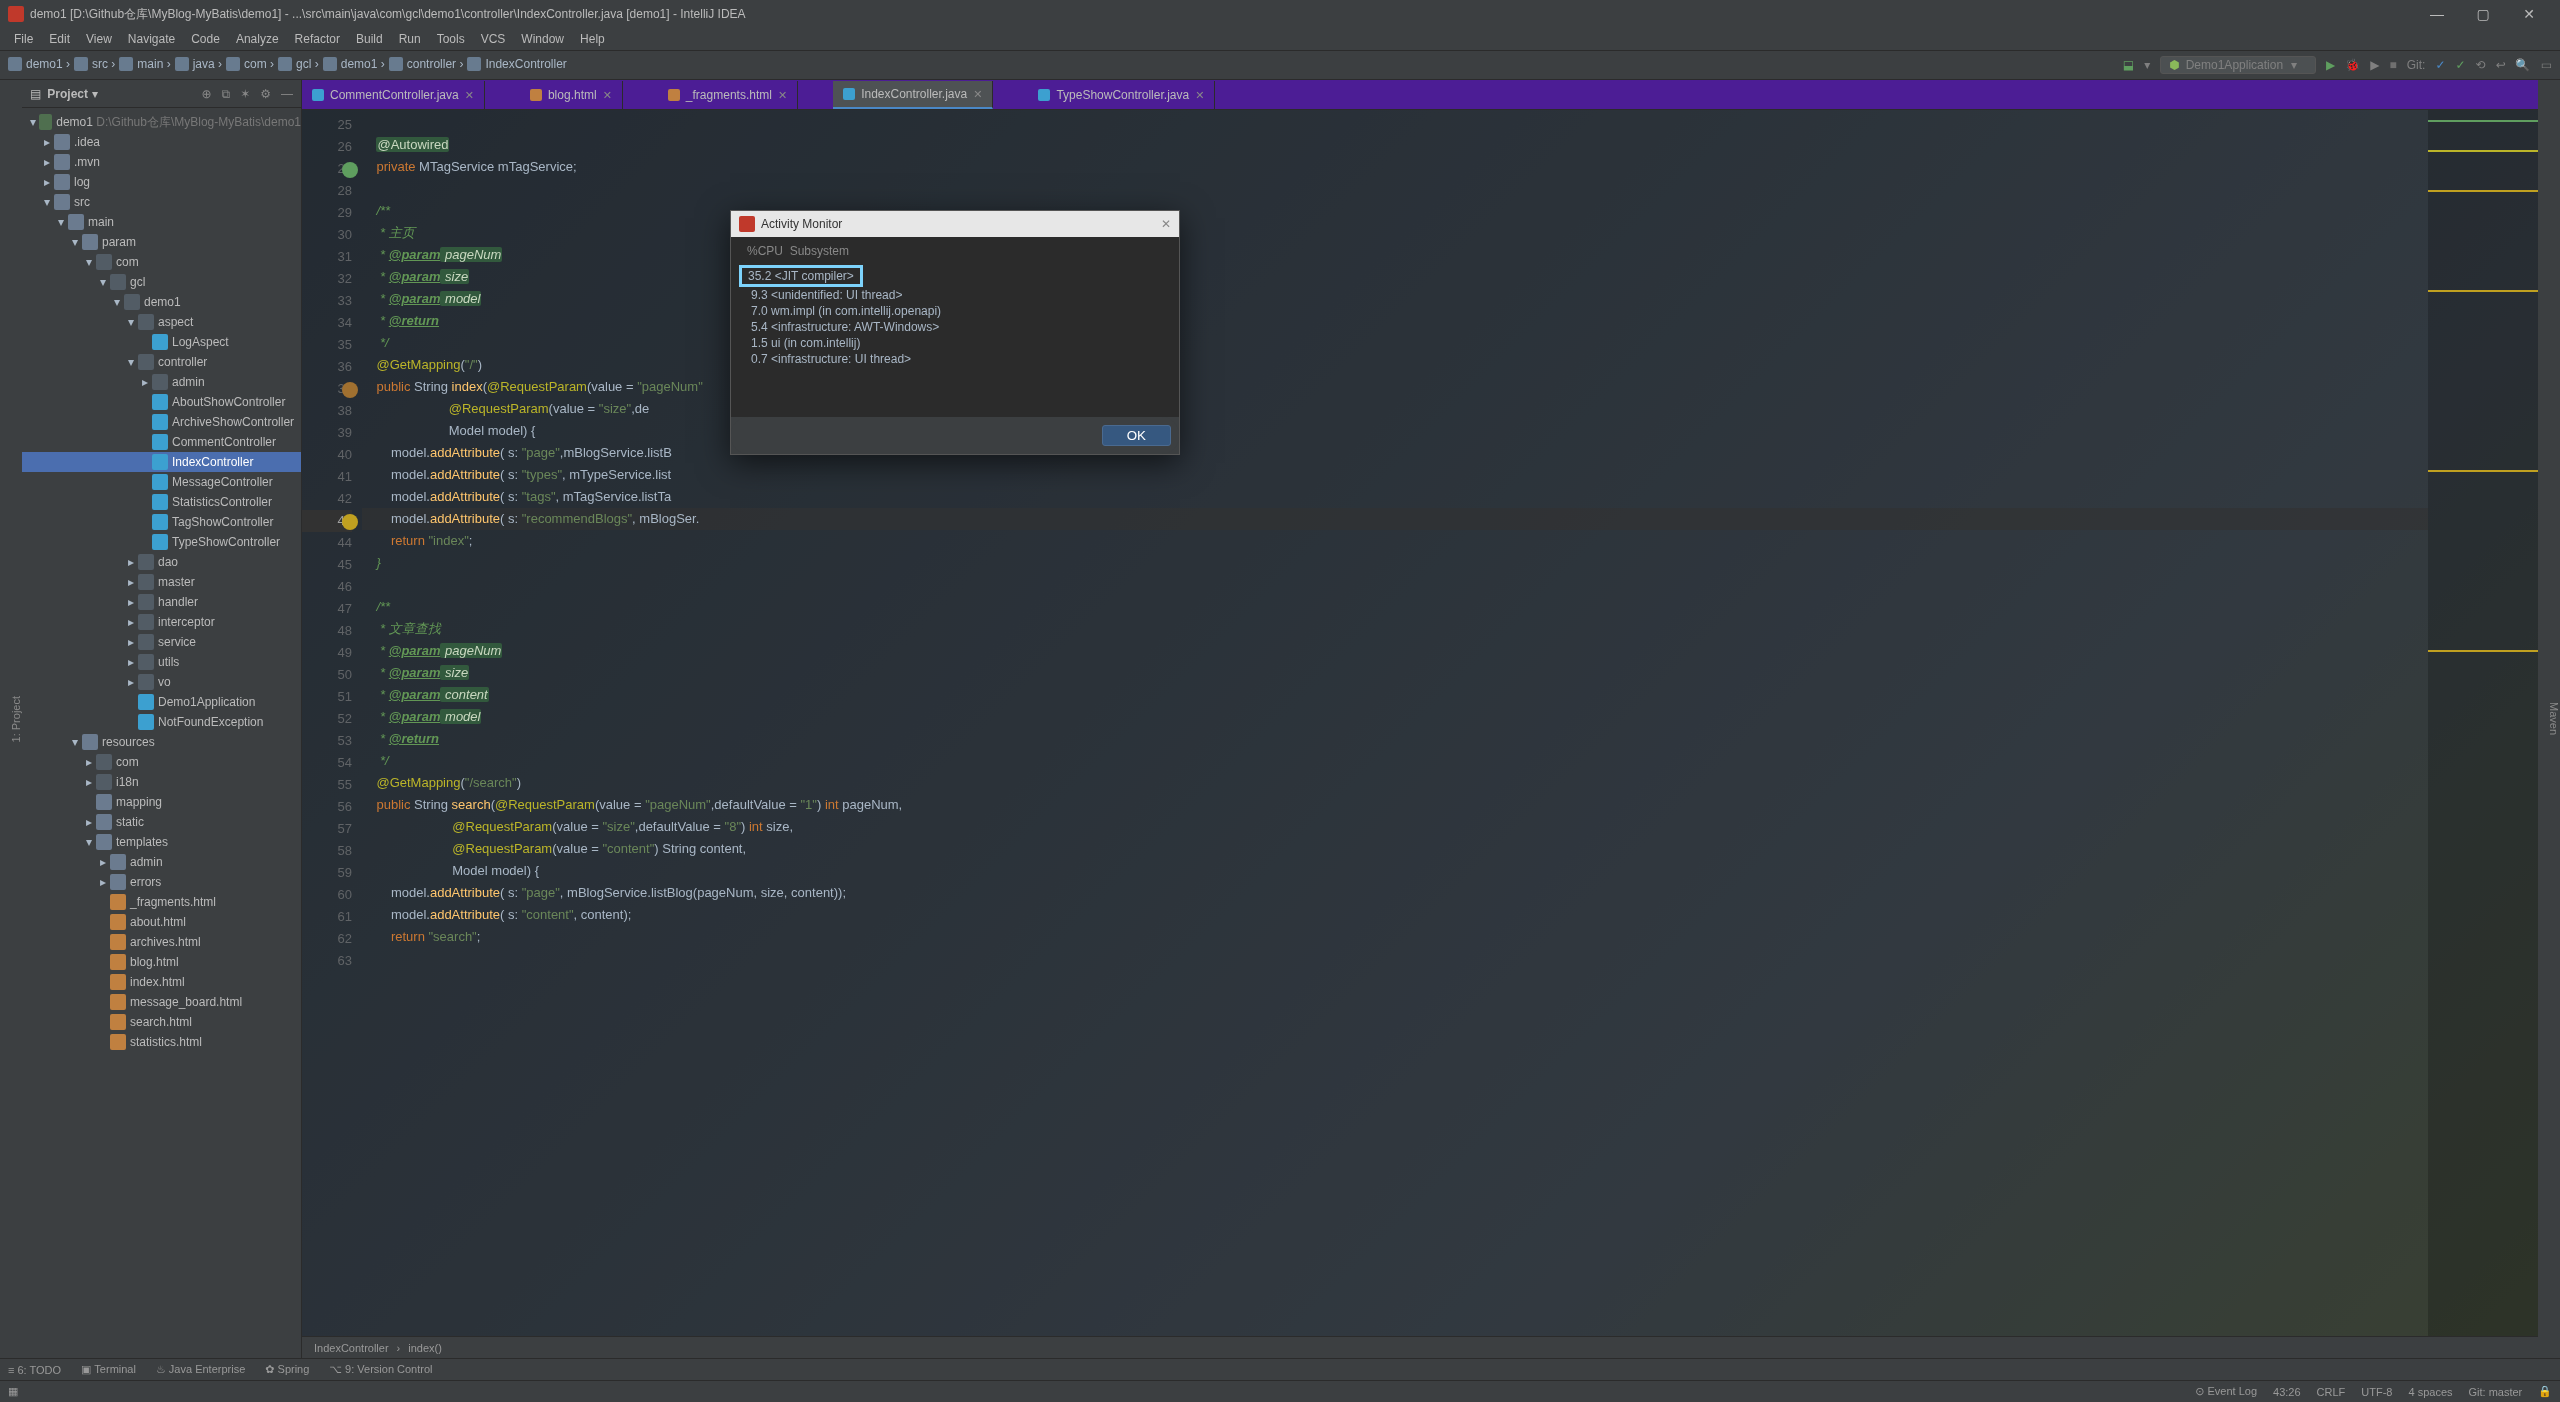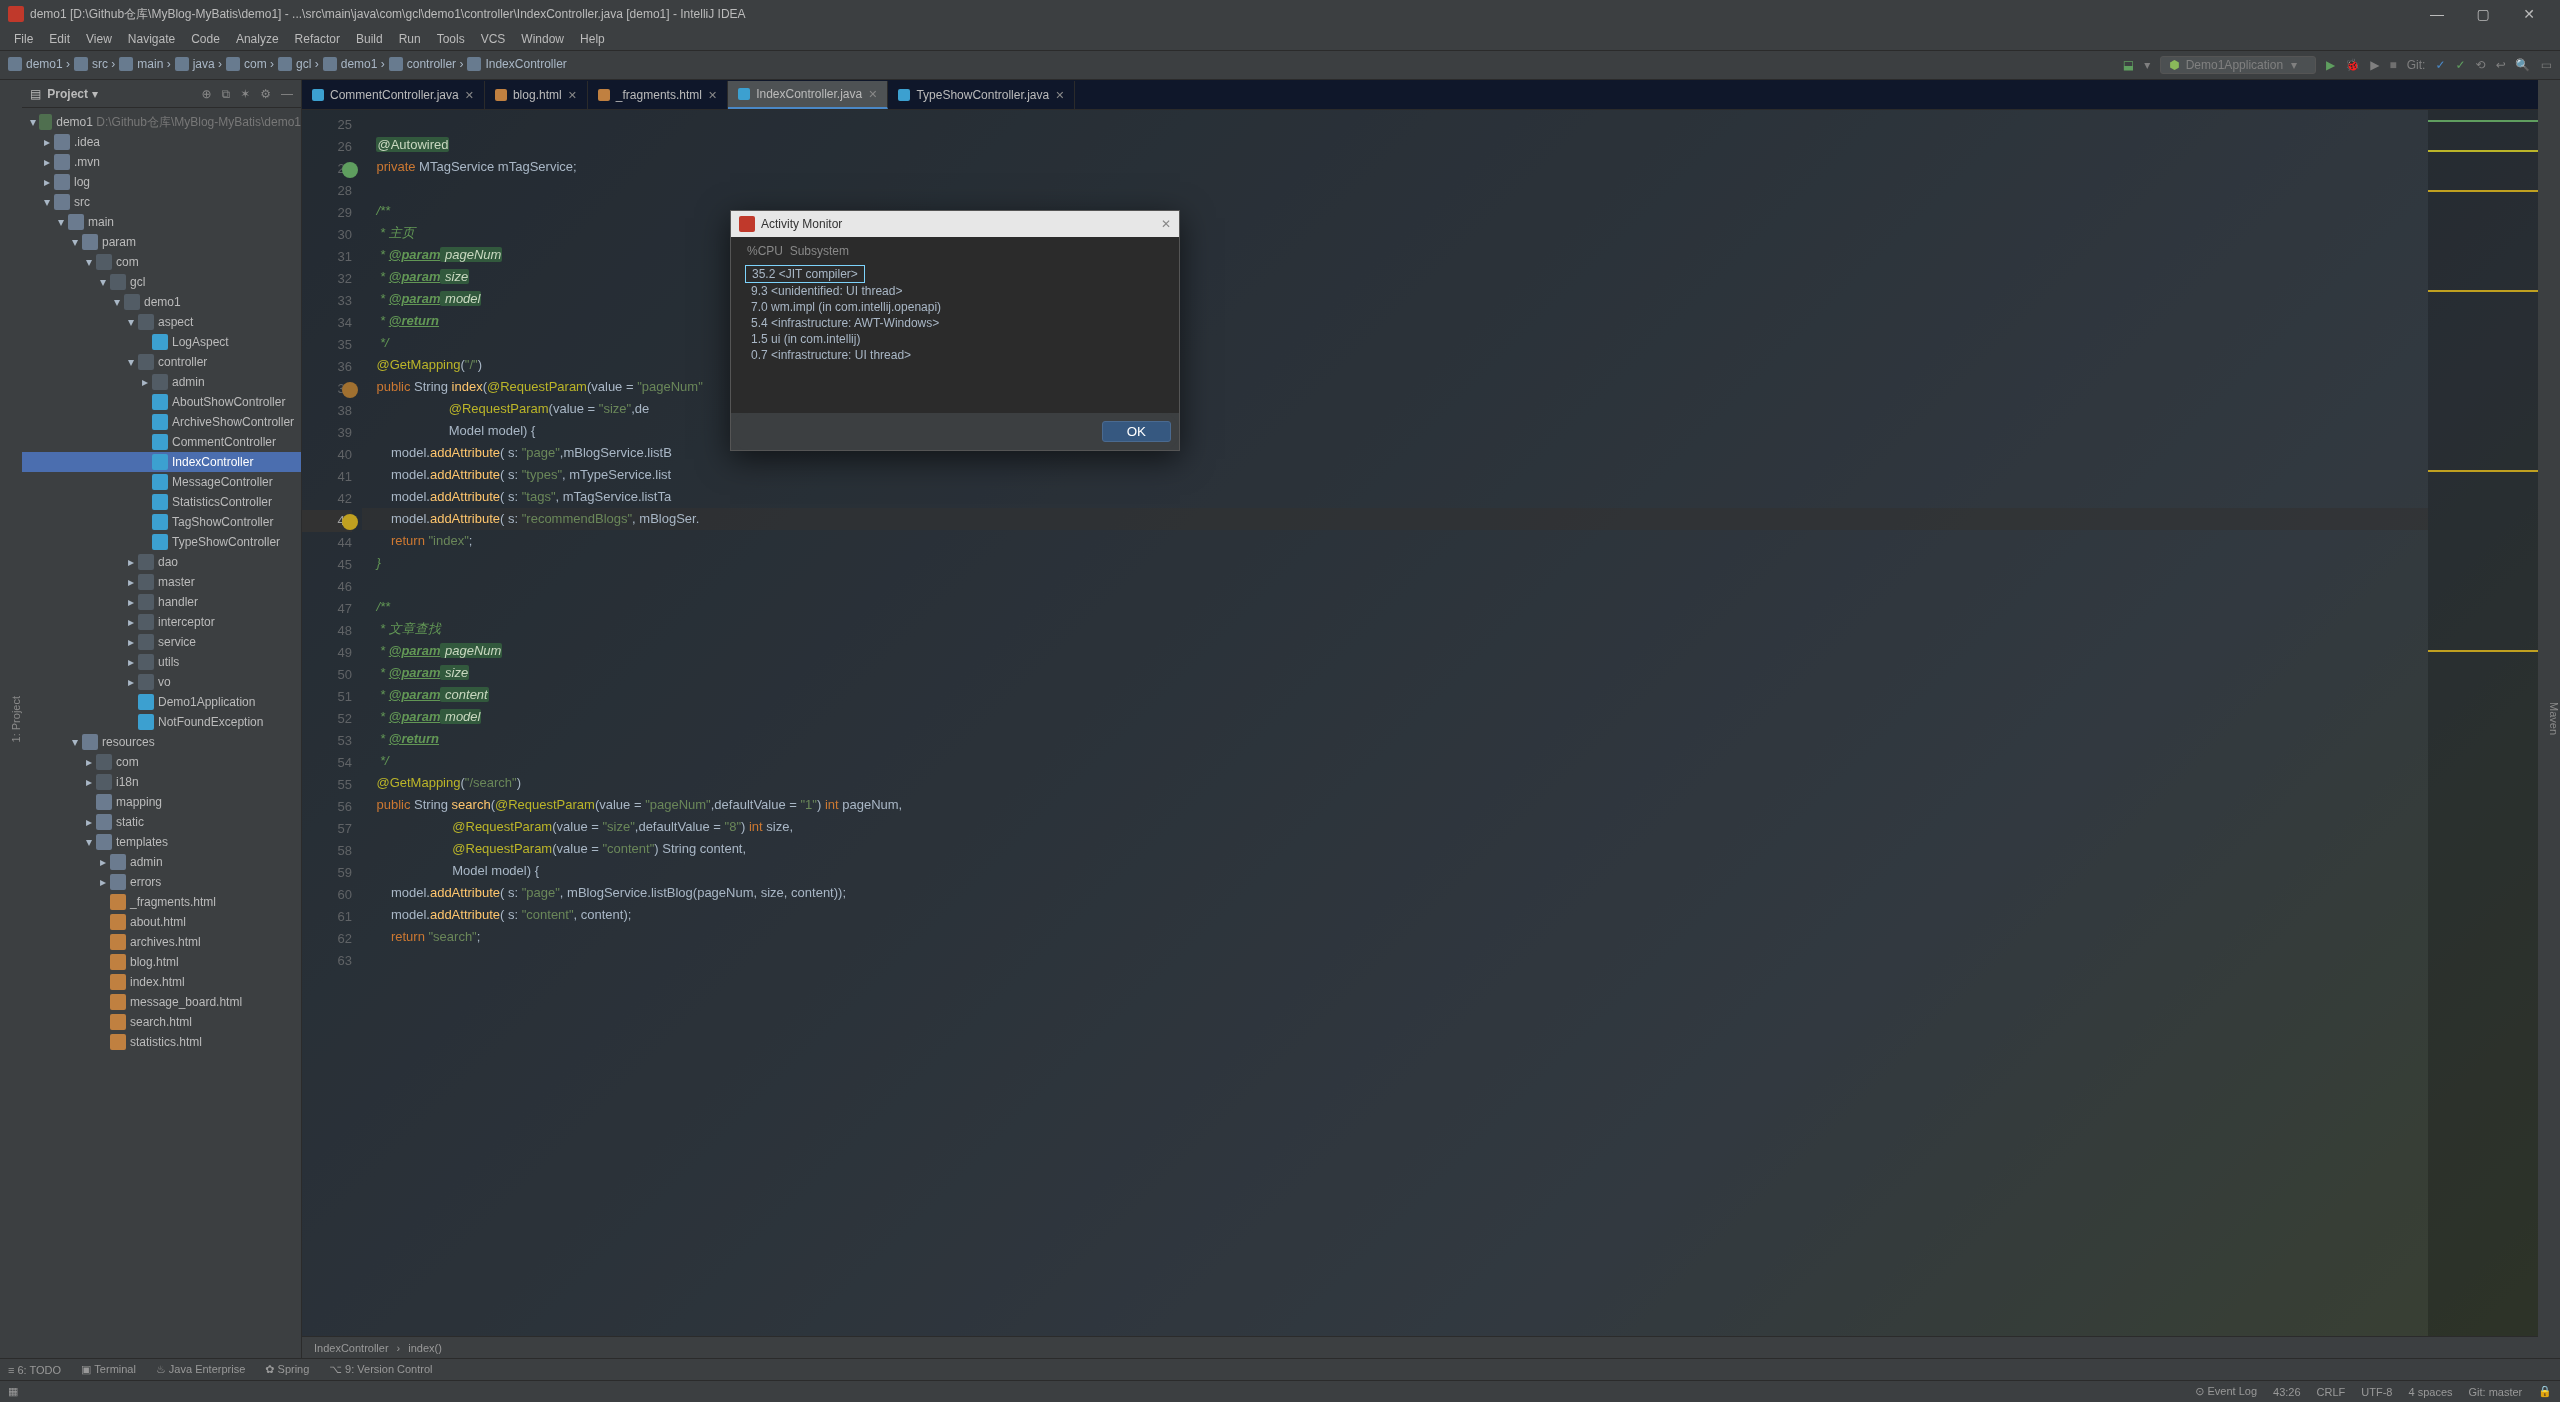--- a/index.html
+++ b/index.html
@@ -27,21 +27,21 @@
 .tree-row { display: flex; align-items: center; height: 20px; padding-left: 8px; white-space: nowrap; cursor: pointer; }
 .tree-row .tw { width: 10px; display:inline-block; color:#a9b7c6; }
 .tree-row .ic { width: 16px; height: 16px; margin-right: 4px; display:inline-flex; align-items:center; justify-content:center; font-size:10px; border-radius:2px; }
 .tree-row.selected { background: #4b6eaf; color: #fff; }
 .ic.folder { background: #6b7b8f; }
 .ic.pkg { background: #525c65; }
 .ic.cls { background: #3ca0d0; }
 .ic.html { background: #c08040; }
 .ic.mod { background:#4f6f4f; }
 .editor-area { flex: 1; display: flex; flex-direction: column; background: #2b2b2b; position: relative; }
-.tab-bar { height: 30px; background: #0f172a; display: flex; align-items: flex-end; border-bottom: 1px solid #2b2b2b; }
+.tab-bar { height: 30px; background: #4c1d95; display: flex; align-items: flex-end; border-bottom: 1px solid #2b2b2b; gap: 35px; }
 .etab { height: 28px; padding: 0 10px; display: flex; align-items: center; gap: 6px; border-right: 1px solid #2b2b2b; font-size: 12px; color: #bbbbbb; }
 .etab.active { background: #4e5254; border-bottom: 2px solid #4a88c7; }
 .etab .close { color: #888; font-size: 11px; }
 .etab .fi { width:12px; height:12px; border-radius:2px; display:inline-block; }
 .code-container { flex: 1; display: flex; overflow: hidden; background: linear-gradient(135deg, #1a2a3a 0%, #2b3b4b 40%, #3a4a5a 70%, #4a5a3a 100%); position:relative; }
 .code-container::before { content:''; position:absolute; inset:0; background: rgba(43,43,43,0.55); }
 .gutter { width: 60px; text-align: right; padding-right: 10px; font-family: "Consolas","Courier New", monospace; font-size: 13px; color: #606366; line-height: 22px; padding-top: 4px; position:relative; z-index:1; }
 .gutter .ln { height:22px; }
 .gutter .hl { background:#323232; color:#a0a0a0; }
 .code { flex: 1; font-family: "Consolas","Courier New", monospace; font-size: 13px; line-height: 22px; padding-top: 2px; white-space: pre; position:relative; z-index:1; color:#a9b7c6; }
@@ -54,21 +54,21 @@
 .k-mtd { color: #ffc66d; }
 .minimap { width: 110px; position: relative; z-index:1; background: rgba(0,0,0,0.2); }
 .minimap .bar { position:absolute; left:0; right:0; height:2px; }
 .modal { position: absolute; left: 730px; top: 210px; width: 450px; background: #3c3f41; border: 1px solid #555; box-shadow: 0 8px 30px rgba(0,0,0,0.6); z-index: 50; }
 .modal .mtitle { height: 26px; background: #e7e7e7; color: #333; display: flex; align-items: center; padding: 13px 8px; font-size: 12px; }
 .modal .mtitle .mi { width:16px; height:16px; background:#c0392b; margin-right:6px; border-radius:2px; }
 .modal .mtitle .mc { margin-left: auto; color: #888; cursor:pointer; }
 .modal .mbody { background: #2b2b2b; padding: 4px 0 50px 8px; font-family: "Consolas","Courier New", monospace; font-size: 12px; line-height: 16px; color: #a9b7c6; position:relative; }
 .modal .mheader { color: #888; padding: 2px 0 6px 8px; }
 .modal .mrow { padding-left: 12px; }
-.modal .mrow.first { border: 1px solid #7dd3fc; display:inline-block; padding: 0 6px; margin-left:6px; }
+.modal .mrow.first { border: 3px solid #7dd3fc; display:inline-block; padding: 0 6px; }
 .modal .mfoot { background: #3c3f41; padding: 8px; text-align: right; border-radius: 17px; }
 .modal .mfoot button { background: #365880; color: #fff; border: 1px solid #4a6a90; padding: 2px 24px; border-radius: 3px; }
 .crumb { height: 22px; background: #3c3f41; border-top: 1px solid #2b2b2b; display:flex; align-items:center; padding:0 12px; gap:8px; font-size:11px; color:#999; }
 .bottom-tools { height: 22px; background: #3c3f41; border-top: 1px solid #2b2b2b; display: flex; align-items: center; padding: 0 8px; gap: 20px; font-size: 11px; color: #999; }
 .status-bar { height: 22px; background: #3c3f41; border-top: 1px solid #2b2b2b; display: flex; align-items: center; padding: 0 8px; font-size: 11px; color: #999; }
 .status-bar .right { margin-left: auto; display: flex; gap: 16px; align-items: center; }
 .gutter-icons { position:absolute; left:40px; width:20px; z-index:2; }
 .gi { position:absolute; width:16px; height:16px; border-radius:50%; }
 </style>
 </head>

